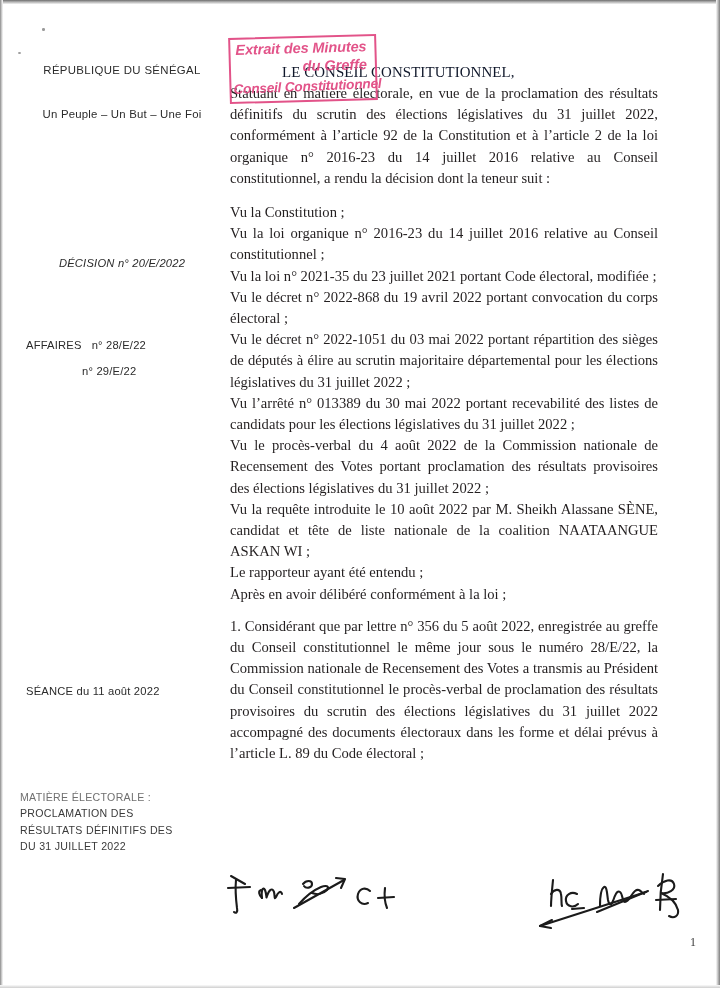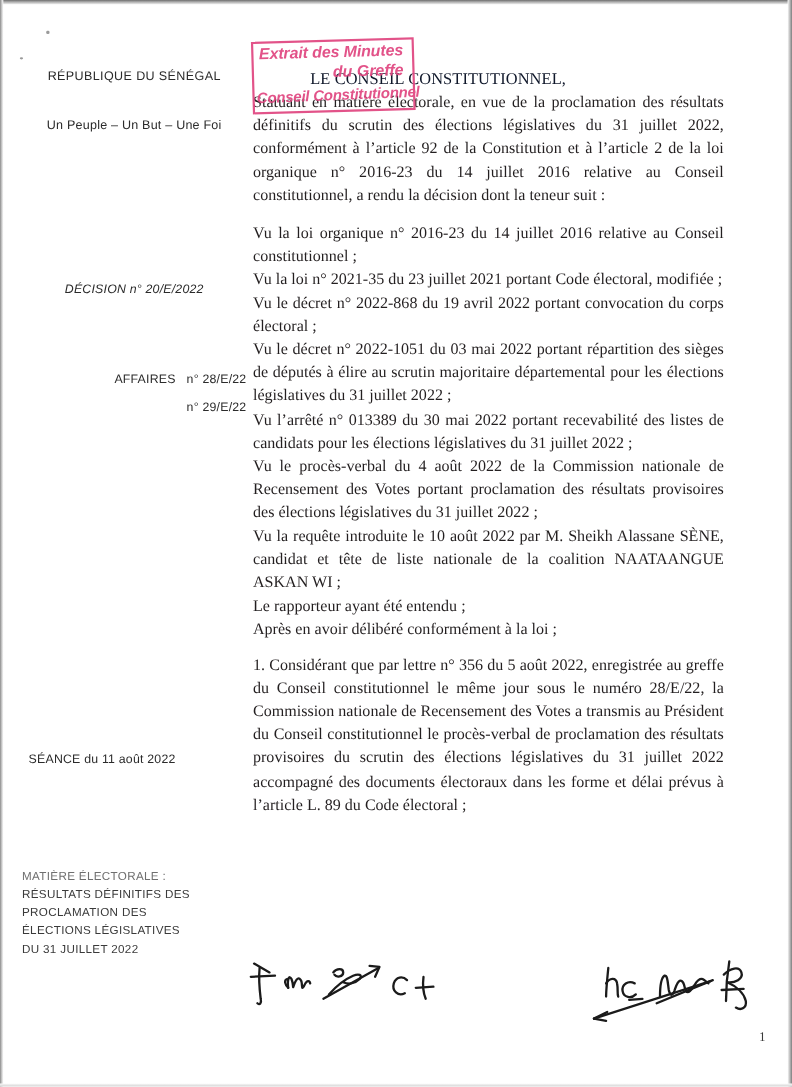--- a/index.html
+++ b/index.html
@@ -83,21 +83,21 @@
     font-style: italic;
   }
   .affaires-block {
     position: absolute;
     left: 26px;
     top: 339px;
     width: 198px;
     font-size: 11.2px;
     color: #2b2b2b;
     letter-spacing: 0.2px;
-    text-align: right;
+    text-align: left;
   }
   .affaires-second {
     margin-top: 14px;
     padding-left: 56px;
   }
   .seance-line {
     position: absolute;
     left: 26px;
     top: 685px;
     width: 192px;
@@ -246,31 +246,31 @@
       <span>AFFAIRES</span>&nbsp;&nbsp;
       <span>n° 28/E/22</span>
     </div>
     <div class="affaires-second">n° 29/E/22</div>
   </div>
 
   <div class="seance-line">SÉANCE du 11 août 2022</div>
 
   <div class="matiere-block">
     <div class="faint">MATIÈRE ÉLECTORALE :</div>
+    <div>PROCLAMATION DES</div>
     <div>RÉSULTATS DÉFINITIFS DES</div>
-    <div>PROCLAMATION DES</div>
-    <div>ÉLECTIONS LÉGISLATIVES</div>
     <div>DU 31 JUILLET 2022</div>
   </div>
 
   <div class="body-col">
     <div class="heading-line">LE CONSEIL CONSTITUTIONNEL,</div>
     <p>Statuant en matière électorale, en vue de la proclamation des résultats définitifs du scrutin des élections législatives du 31 juillet 2022, conformément à l’article 92 de la Constitution et à l’article 2 de la loi organique n° 2016-23 du 14 juillet 2016 relative au Conseil constitutionnel, a rendu la décision dont la teneur suit :</p>
     <div class="para-gap"></div>
     <div class="vu-block">
+      <p class="nojust">Vu la Constitution ;</p>
       <p>Vu la loi organique n° 2016-23 du 14 juillet 2016 relative au Conseil constitutionnel ;</p>
       <p>Vu la loi n° 2021-35 du 23 juillet 2021 portant Code électoral, modifiée ;</p>
       <p>Vu le décret n° 2022-868 du 19 avril 2022 portant convocation du corps électoral ;</p>
       <p>Vu le décret n° 2022-1051 du 03 mai 2022 portant répartition des sièges de députés à élire au scrutin majoritaire départemental pour les élections législatives du 31 juillet 2022 ;</p>
       <p>Vu l’arrêté n° 013389 du 30 mai 2022 portant recevabilité des listes de candidats pour les élections législatives du 31 juillet 2022 ;</p>
       <p>Vu le procès-verbal du 4 août 2022 de la Commission nationale de Recensement des Votes portant proclamation des résultats provisoires des élections législatives du 31 juillet 2022 ;</p>
       <p>Vu la requête introduite le 10 août 2022 par M. Sheikh Alassane SÈNE, candidat et tête de liste nationale de la coalition NAATAANGUE ASKAN WI ;</p>
       <p class="nojust">Le rapporteur ayant été entendu ;</p>
       <p class="nojust">Après en avoir délibéré conformément à la loi ;</p>
     </div>

